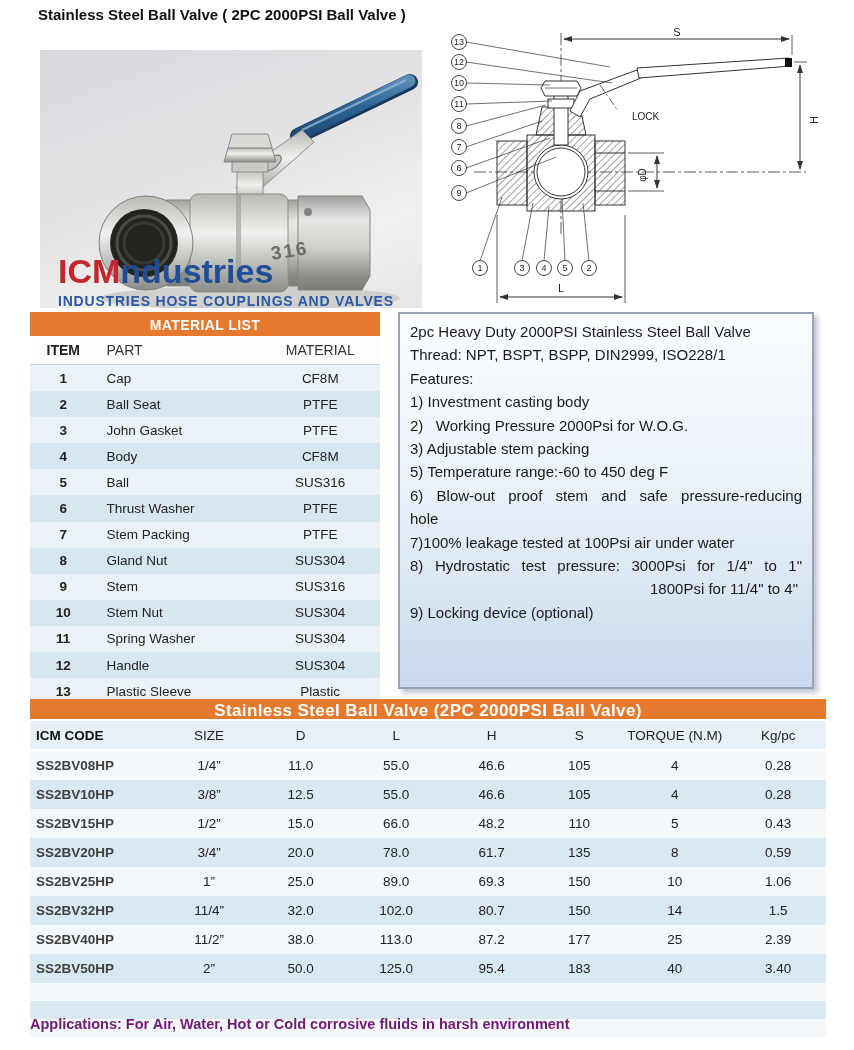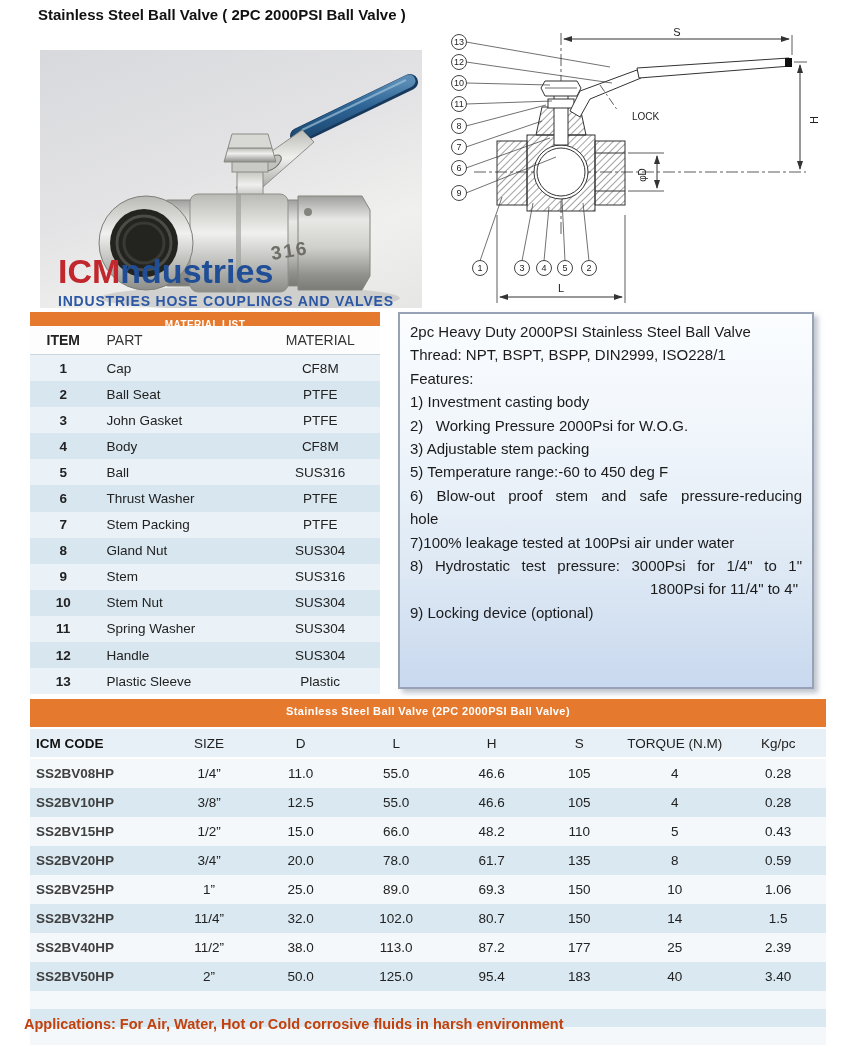--- a/index.html
+++ b/index.html
@@ -19,21 +19,21 @@
   .logo .red{color:#c1272d;}
   .logo .blue{color:#1f4e96;}
   .logo .tagline{margin-top:6px;font-size:14px;font-weight:bold;color:#2b57a5;letter-spacing:0.8px;}
 
   
   .diagram{position:absolute;left:432px;top:25px;width:422px;height:285px;background:#fff;}
   .diagram text{font-family:"Liberation Sans",sans-serif;}
 
   
   .material{position:absolute;left:30px;top:312px;width:350px;}
-  .bar{height:14px;line-height:26px;text-align:center;color:#fff;font-weight:bold;font-size:10px;letter-spacing:.4px;}
+  .bar{height:24px;line-height:26px;text-align:center;color:#fff;font-weight:bold;font-size:14px;letter-spacing:.4px;}
   table{border-collapse:collapse;width:100%;}
   .material table{font-size:13.5px;color:#222;}
   .material th{height:26px;font-size:14px;color:#333;background:#fdfdfe;border-bottom:1px solid #c9d6e0;}
   .material th.item, .material td.item{width:19%;text-align:center;font-weight:bold;color:#222;}
   .material th.part, .material td.part{width:46%;text-align:left;padding-left:10px;}
   .material th.mat,  .material td.mat {width:35%;text-align:center;padding-left:4px;}
   .material th{font-weight:normal;}
   .material th.item{font-weight:bold;}
   .material td{height:24.1px;}
   .material tbody tr:nth-child(odd){background:#eaf2f8;}
@@ -44,34 +44,34 @@
     border:2px solid #97a2b6;
     background:linear-gradient(180deg,#fbfdff 0%,#eff5fb 35%,#dde8f4 70%,#c8d8ee 100%);
     box-shadow:4px 4px 5px rgba(130,140,160,.5);
     padding:6px 10px 4px 10px;font-size:15px;color:#1b1b1b;}
   .features .line{line-height:23.4px;white-space:pre-wrap;}
   .features .just{text-align:justify;text-align-last:justify;}
   .features .right{text-align:right;padding-right:4px;}
 
   
   .spec{position:absolute;left:30px;top:699px;width:796px;}
-  .spec .bar{height:28px;line-height:24px;font-size:11px;margin-bottom:2px;}
+  .spec .bar{height:20px;line-height:24px;font-size:17px;margin-bottom:2px;}
   .spec table{font-size:13.5px;color:#222;}
   .spec th{height:26px;font-weight:normal;background:#e6f0f6;border-bottom:2px solid #fff;}
   .spec th.code{font-weight:bold;text-align:left;padding-left:6px;color:#111;}
   .spec td{height:27px;text-align:center;}
   .spec td.code{text-align:left;padding-left:6px;font-weight:bold;color:#404040;}
   .spec tbody tr:nth-child(odd){background:#f4f8fb;}
   .spec tbody tr:nth-child(even){background:#d9e8f1;}
   .spec tr.filler td{height:16px;}
   .c-code{width:17%}.c-size{width:11%}.c-d{width:12%}.c-l{width:12%}
   .c-h{width:12%}.c-s{width:10%}.c-t{width:14%}.c-kg{width:12%}
 
   
-  .applications{position:absolute;left:24px;top:1016px;font-size:14.5px;font-weight:bold;color:#c2410c;}
+  .applications{position:absolute;left:30px;top:1016px;font-size:14.5px;font-weight:bold;color:#701a75;}
 </style>
 </head>
 <body>
 
 <div class="page-title">Stainless Steel Ball Valve ( 2PC 2000PSI Ball Valve )</div>
 
 <div class="photo">
   <svg width="382" height="258" viewBox="0 0 382 258">
     <defs>
       <linearGradient id="steelV" x1="0" y1="0" x2="0" y2="1">

